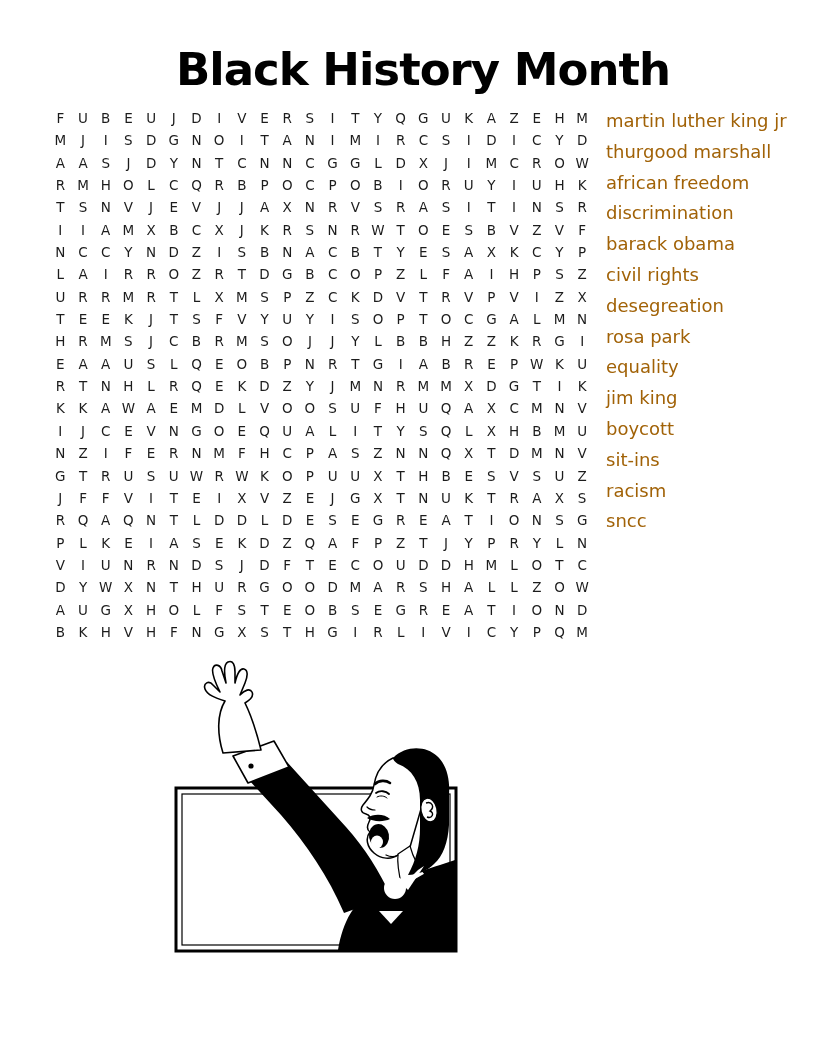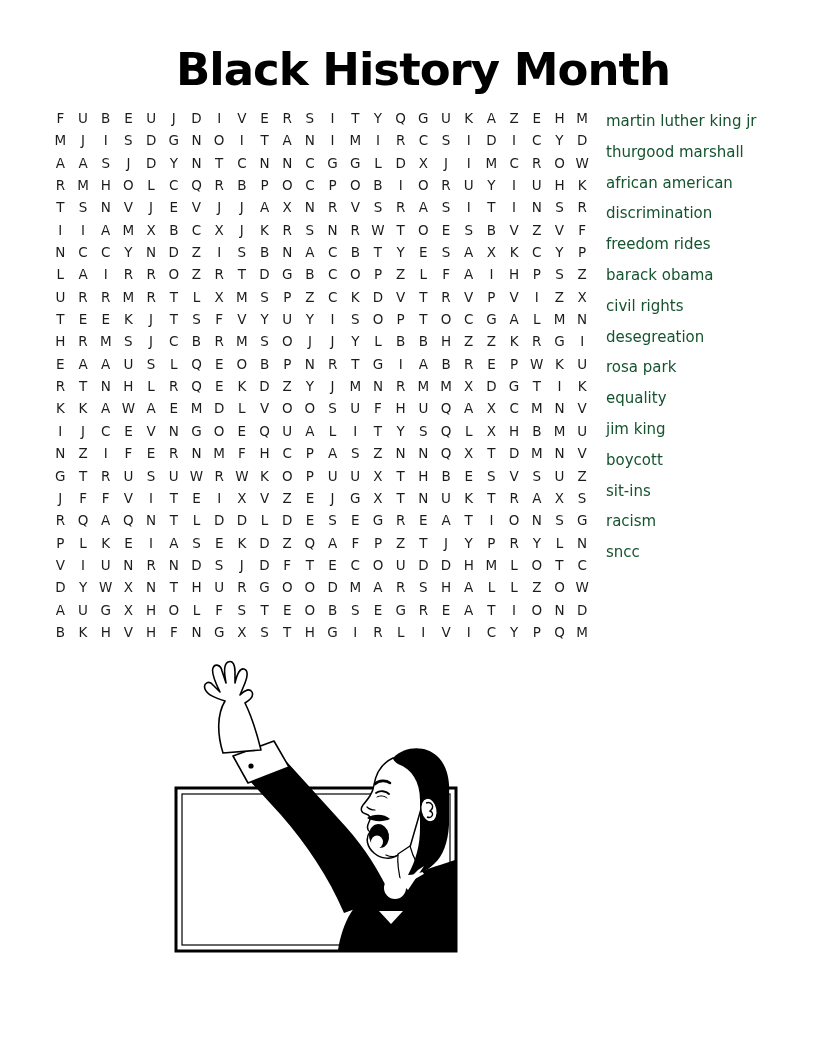--- a/index.html
+++ b/index.html
@@ -14,21 +14,21 @@
     letter-spacing:-1px;
   }
   .grid{position:absolute;left:49px;top:107px;}
   .grid-row{display:flex;height:22.35px;}
   .cell{
     width:22.7px;text-align:center;font-size:13.5px;line-height:22.35px;
     color:#1c1c1c;font-weight:400;
   }
   .words{position:absolute;left:606px;top:106px;}
   .word{
-    font-size:15px;color:#14532d;height:30.8px;line-height:30.8px;
+    font-size:18px;color:#a16207;height:30.8px;line-height:30.8px;
     white-space:nowrap;
   }
   .figure{position:absolute;left:148px;top:650px;width:320px;height:312px;}
 </style>
 </head>
 <body>
 
 <div class="page">
 
   <h1 class="title">Black History Month</h1>
@@ -656,23 +656,22 @@
         <span class="cell">Y</span>
         <span class="cell">P</span>
         <span class="cell">Q</span>
         <span class="cell">M</span>
       </div>
     </div>
 
   <div class="words" id="words">
       <div class="word">martin luther king jr</div>
       <div class="word">thurgood marshall</div>
-      <div class="word">african american</div>
+      <div class="word">african freedom</div>
       <div class="word">discrimination</div>
-      <div class="word">freedom rides</div>
       <div class="word">barack obama</div>
       <div class="word">civil rights</div>
       <div class="word">desegreation</div>
       <div class="word">rosa park</div>
       <div class="word">equality</div>
       <div class="word">jim king</div>
       <div class="word">boycott</div>
       <div class="word">sit-ins</div>
       <div class="word">racism</div>
       <div class="word">sncc</div>

